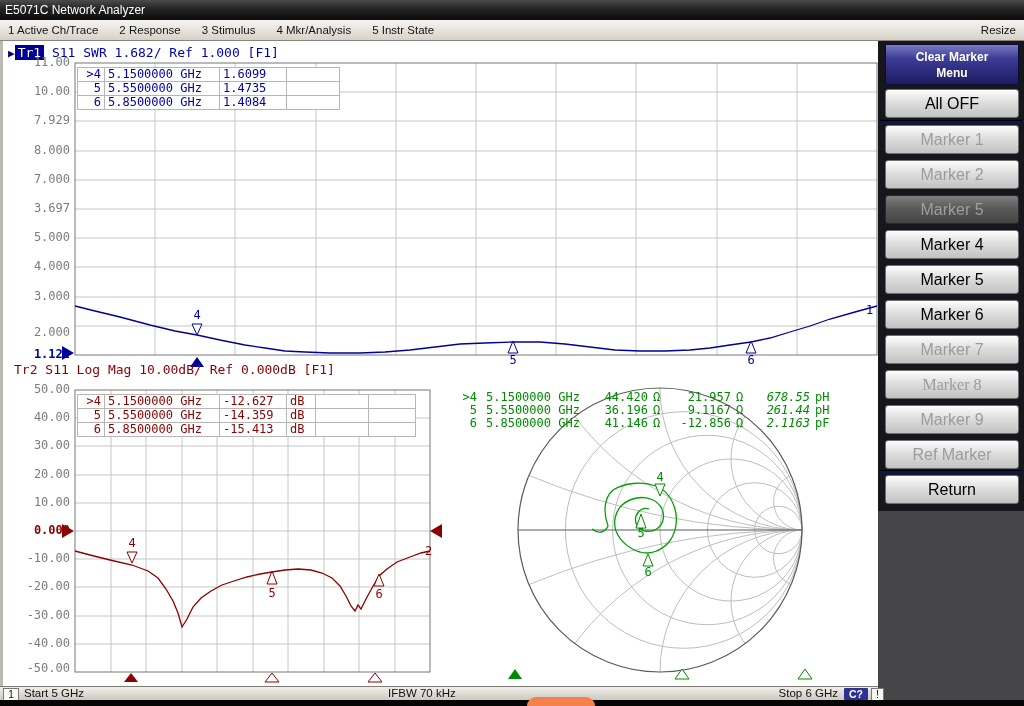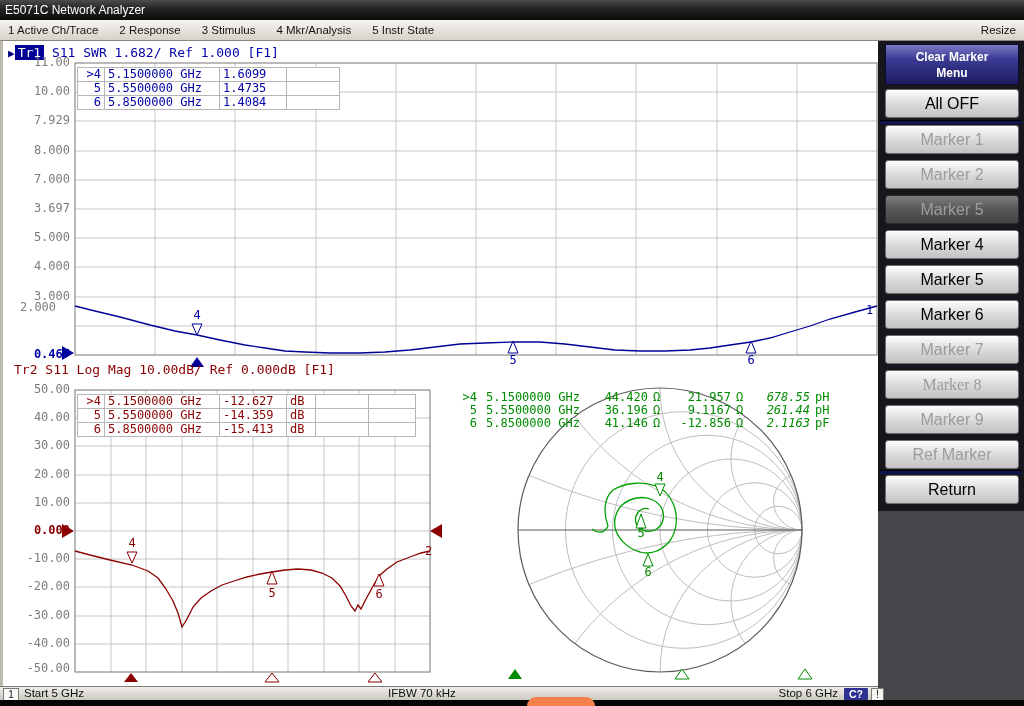--- a/index.html
+++ b/index.html
@@ -221,22 +221,22 @@
 
   <div class="ytick" style="top:55px;">11.00</div>
   <div class="ytick" style="top:84px;">10.00</div>
   <div class="ytick" style="top:113px;">7.929</div>
   <div class="ytick" style="top:143px;">8.000</div>
   <div class="ytick" style="top:172px;">7.000</div>
   <div class="ytick" style="top:201px;">3.697</div>
   <div class="ytick" style="top:230px;">5.000</div>
   <div class="ytick" style="top:259px;">4.000</div>
   <div class="ytick" style="top:289px;">3.000</div>
-  <div class="ytick" style="top:300px;text-align:center;">2.000</div>
-  <div class="ytick refblue" style="top:347px;">0.467</div>
+  <div class="ytick" style="top:325px;">2.000</div>
+  <div class="ytick refblue" style="top:347px;">1.122</div>
 
   <table class="mkr t1pos">
     <tbody>
         <tr>
           <td class="n">&gt;4</td>
           <td class="f">5.1500000 GHz</td>
           <td class="v">1.6099</td>
           <td class="e1"></td>
         </tr>
     <tr>

